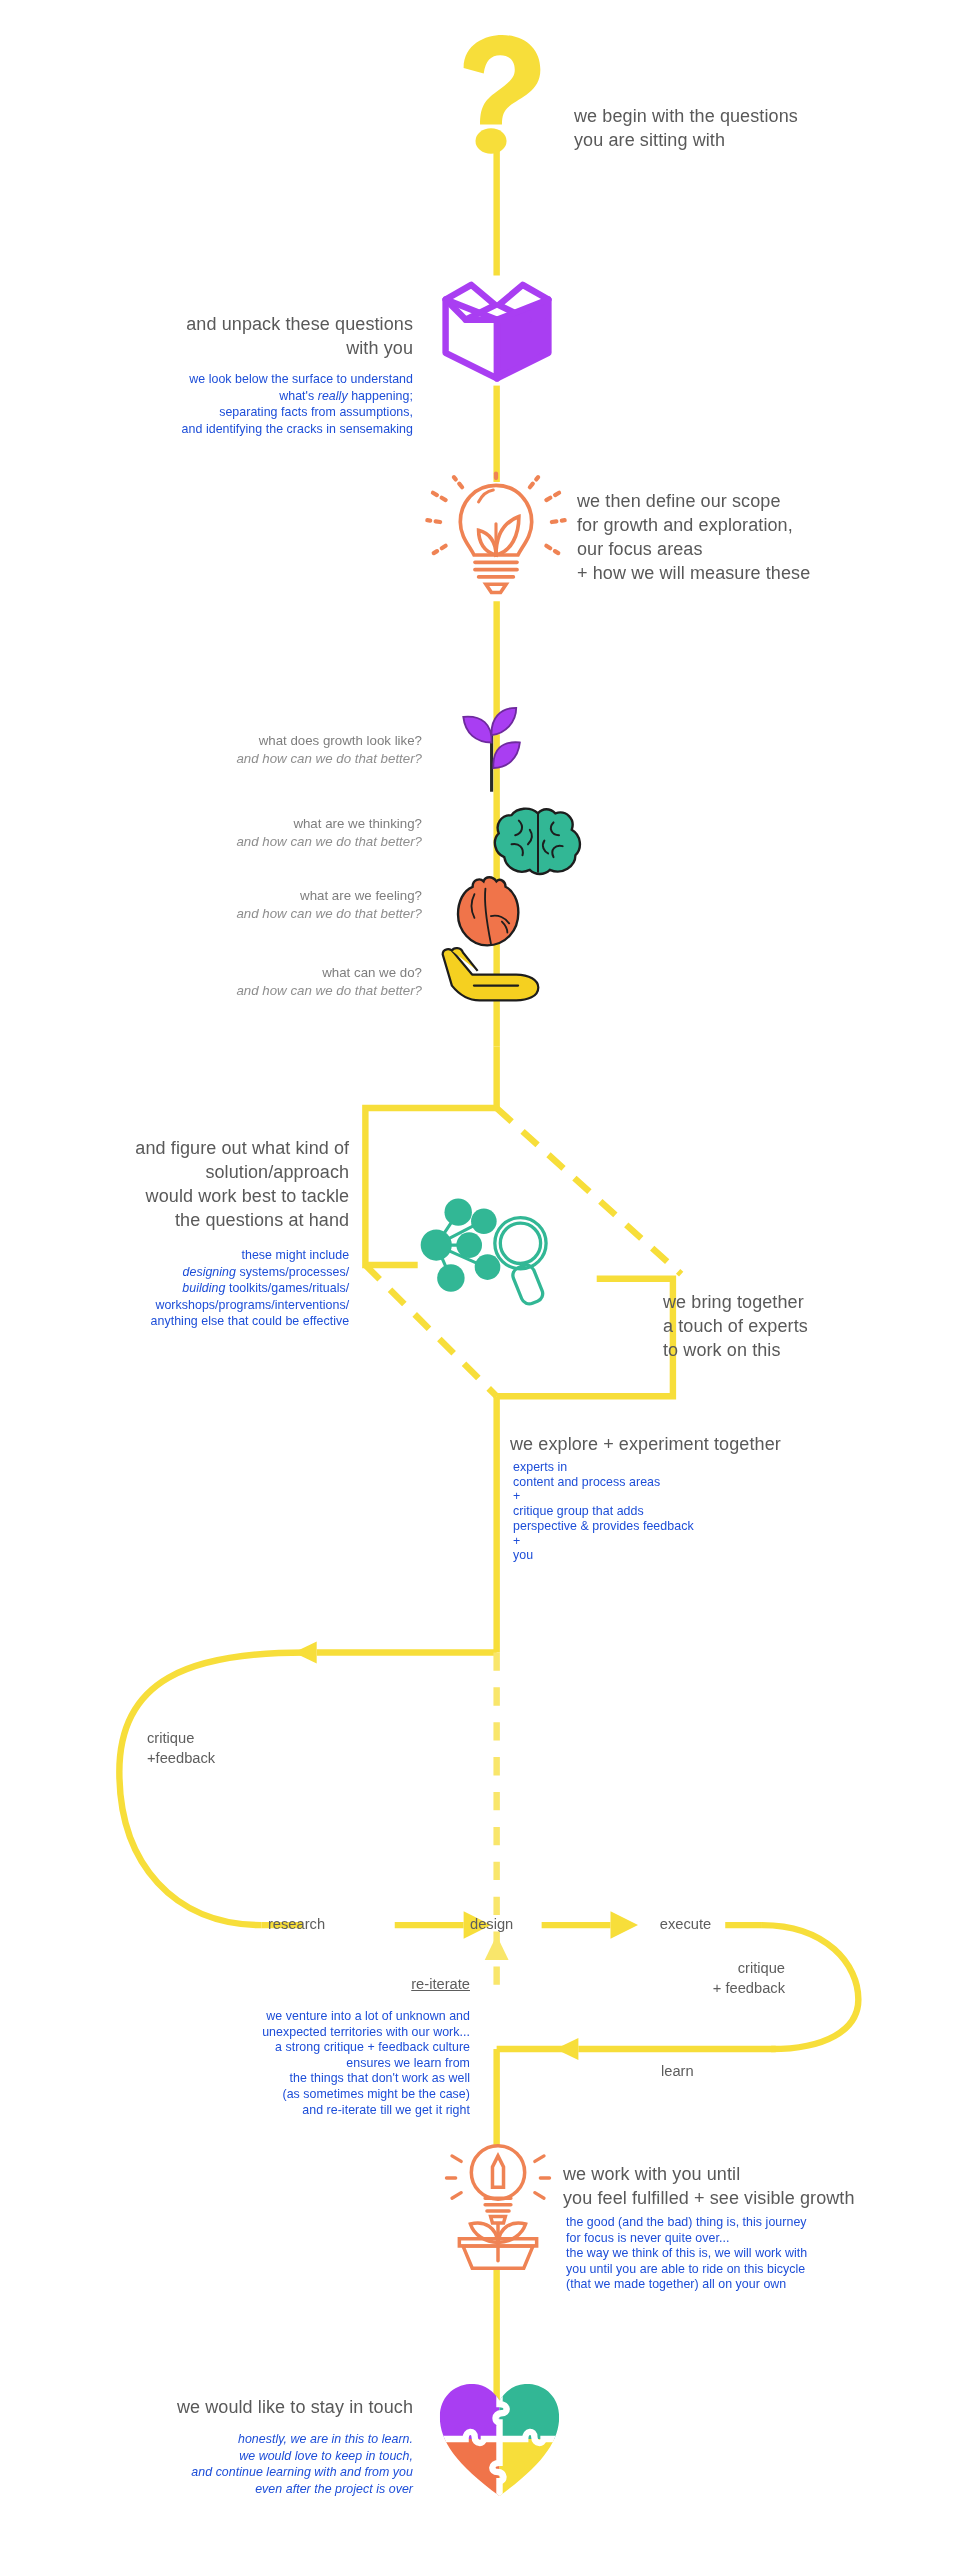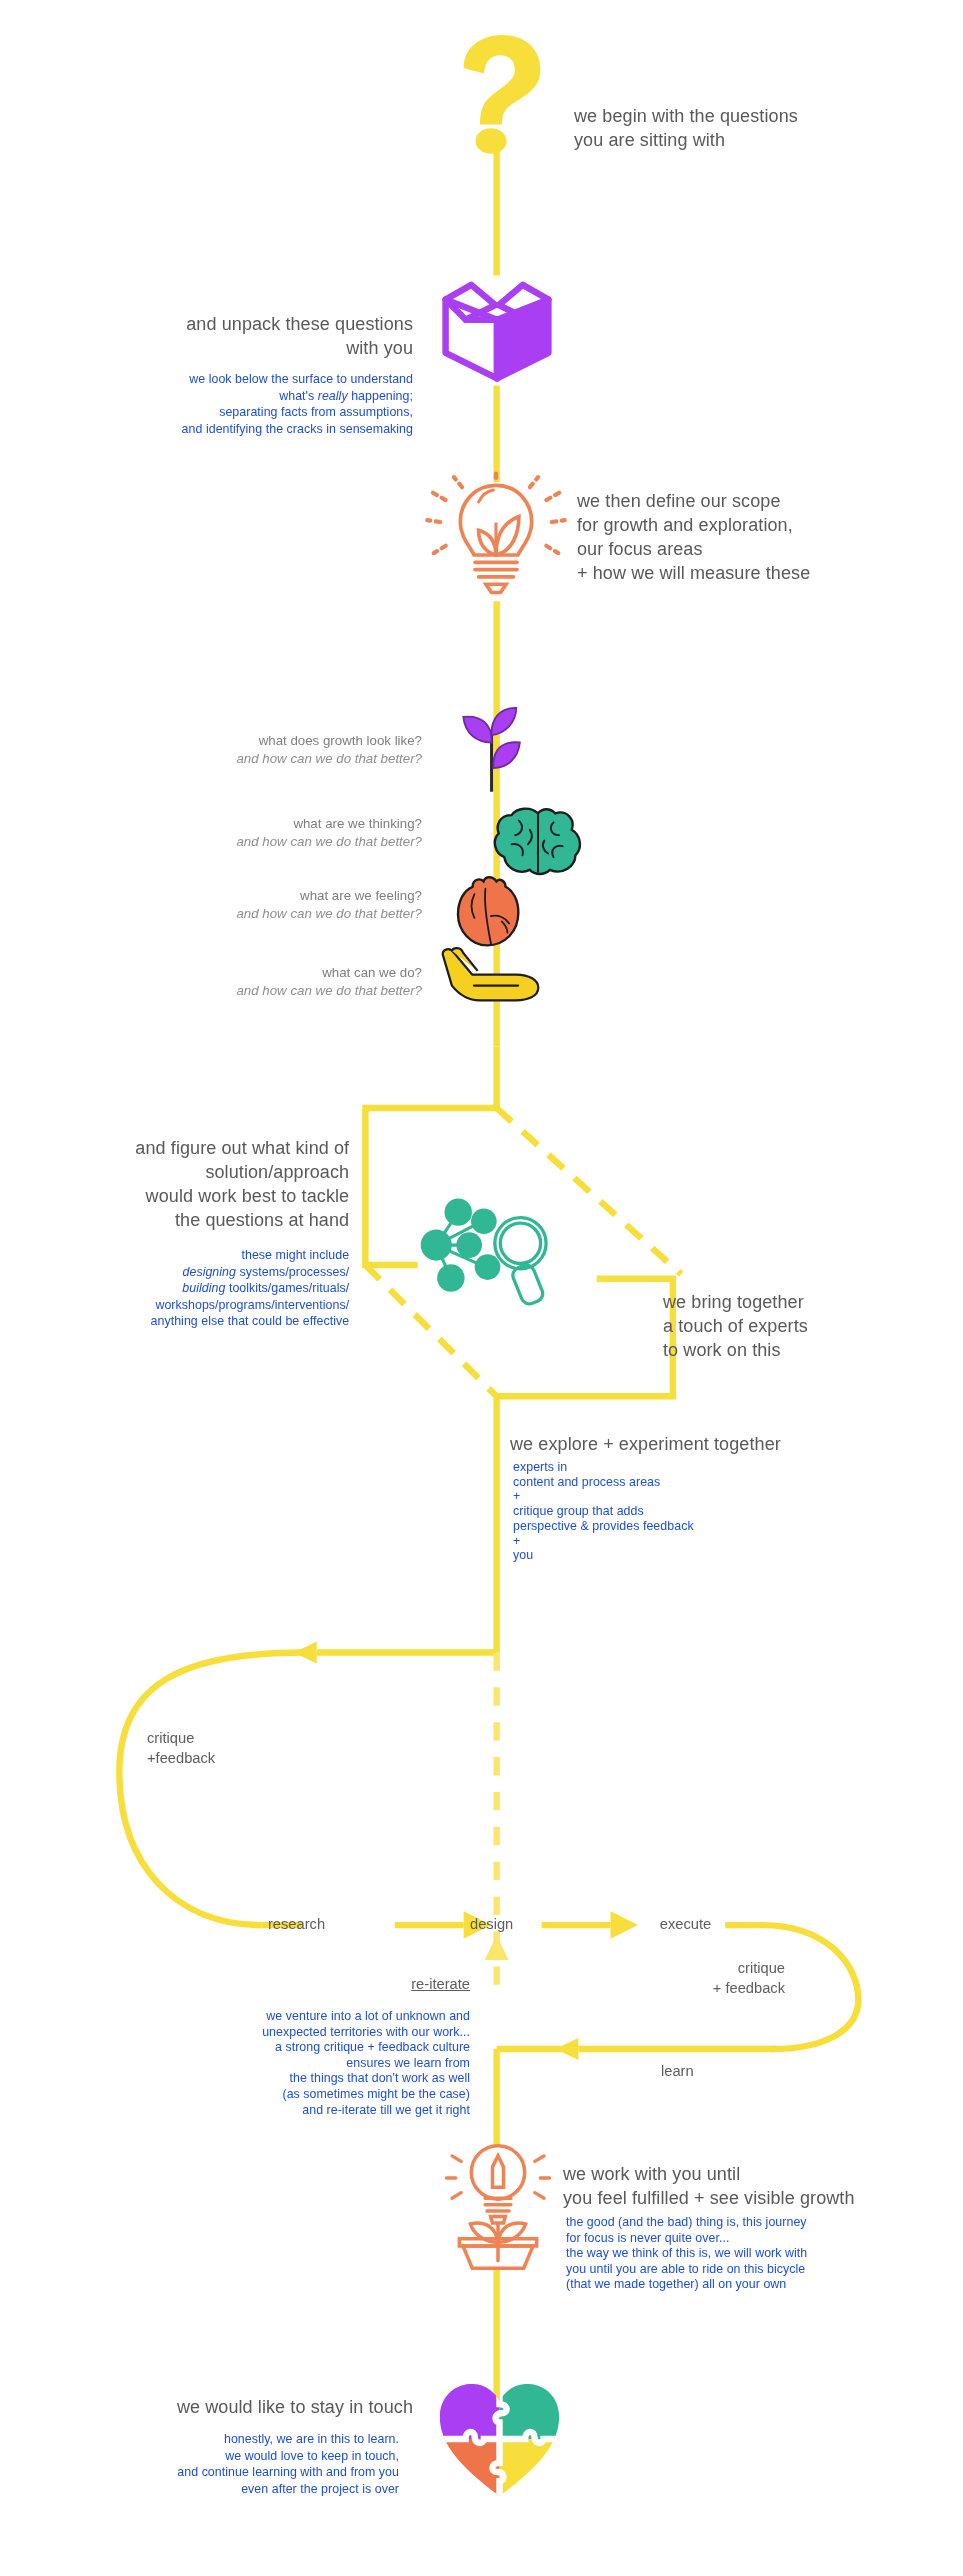--- a/index.html
+++ b/index.html
@@ -382,21 +382,21 @@
   </div>
   <div class="txt sub left" style="left:566px; top:2215px; width:395px; line-height:15.6px;">
     <div>the good  (and the bad)  thing is, this journey</div>
     <div>for focus is never quite over...</div>
     <div>the way we think of this is, we will work with</div>
     <div>you until you are able to ride on this bicycle</div>
     <div>(that we made together) all on your own</div>
   </div>
 
   <div class="txt head right" style="left:55px; top:2395px; width:358px;">we would like to stay in touch</div>
-  <div class="txt sub right" style="left:41px; top:2431px; width:358px;">
+  <div class="txt sub right" style="left:55px; top:2431px; width:358px;font-style:italic;">
     <div>honestly, we are in this to learn.</div>
     <div>we would love to keep in touch,</div>
     <div>and continue learning with and from you</div>
     <div>even after the project is over</div>
   </div>
 
 </div>
 
 
 </body></html>

